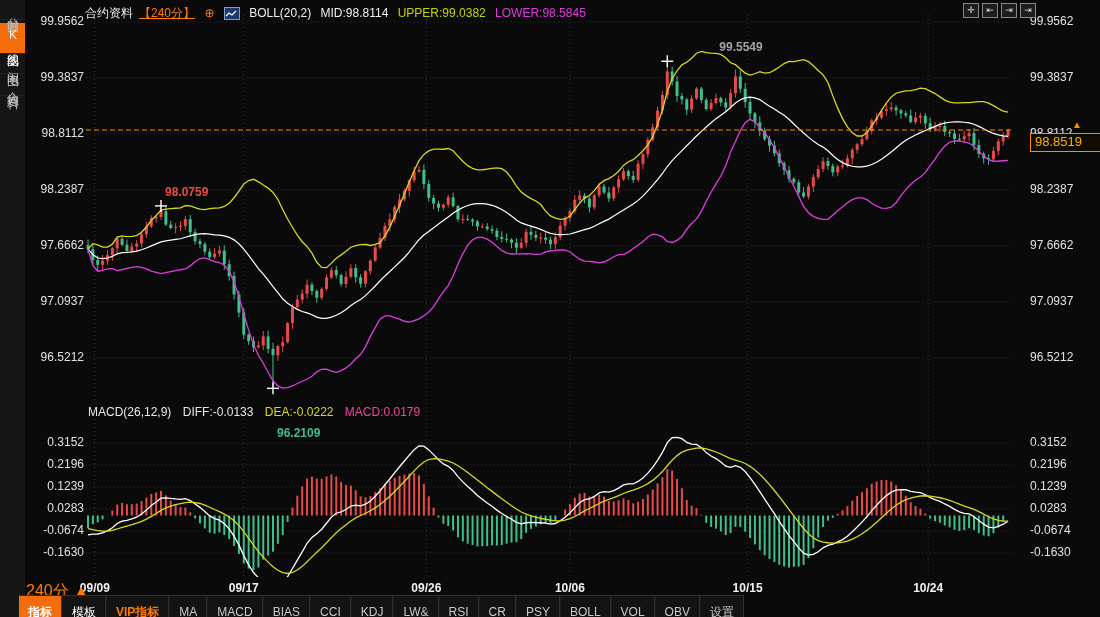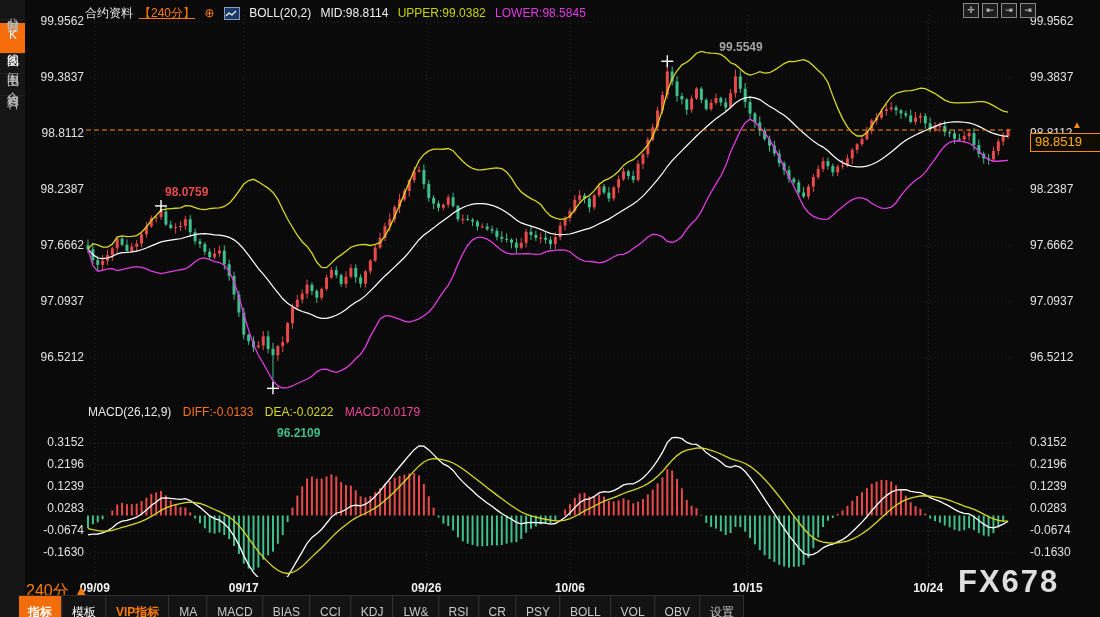--- a/index.html
+++ b/index.html
@@ -23,21 +23,21 @@
   
   #wicons{position:absolute;left:963px;top:3px;z-index:6;display:flex;gap:3px;}
   .wic{width:14px;height:13px;border:1px solid #888;background:#1d1d1d;color:#ddd;font-size:9px;
        line-height:12px;text-align:center;cursor:pointer;}
   
   .ylab{position:absolute;width:56px;text-align:right;font-size:12px;color:#e2e2e2;z-index:3;}
   .ylabR{position:absolute;width:70px;text-align:left;font-size:12px;color:#e2e2e2;z-index:3;}
   
   #mhdr{position:absolute;left:88px;top:405px;font-size:12px;z-index:4;white-space:nowrap;}
   #mhdr span{margin-right:8px;}
-  .mh-t{color:#e8e8e8;} .mh-diff{color:#f97316;} .mh-dea{color:#d8d822;} .mh-macd{color:#ec4899;}
+  .mh-t{color:#e8e8e8;} .mh-diff{color:#e5e5e5;} .mh-dea{color:#d8d822;} .mh-macd{color:#ec4899;}
   
   .xdate{position:absolute;top:581px;width:64px;text-align:center;font-size:12px;font-weight:bold;color:#f2f2f2;z-index:3;}
   #periodTag{position:absolute;left:26px;top:581px;font-size:16px;font-weight:normal;color:#ff7a00;z-index:4;}
   
   #toolbar{position:absolute;left:18px;bottom:0;height:21px;display:flex;z-index:6;background:#101010;
            border-top:1px solid #2e2e2e;}
   .tb{font-size:12px;color:#c8c8c8;padding:8px 9px;border-right:1px solid #2e2e2e;border-left:1px solid #1c1c1c;
       line-height:17px;cursor:pointer;white-space:nowrap;background:#131313;}
   .tb.active{background:#f56c0a;color:#fff;font-weight:bold;}
   .tb.bright{color:#fff;}
@@ -757,17 +757,16 @@
       <div class="tb">LW&amp;</div>
       <div class="tb">RSI</div>
       <div class="tb">CR</div>
       <div class="tb">PSY</div>
       <div class="tb">BOLL</div>
       <div class="tb">VOL</div>
       <div class="tb">OBV</div>
       <div class="tb">设置</div>
     </div>
 
-  <div id="wm">FX678</div>
 <div class="ann" style="color: rgb(232, 74, 74); left: 165.02px; top: 184.923px;">98.0759</div>
     <div class="ann" style="color: #a3a3a3; left: 671.292px; top: 40.2536px; margin-left: 48px;">99.5549</div>
     <div class="ann" style="color: rgb(63, 191, 140); left: 276.984px; top: 394.35px; margin-top: 32px;">96.2109</div>
   </div>
 
 </body></html>

